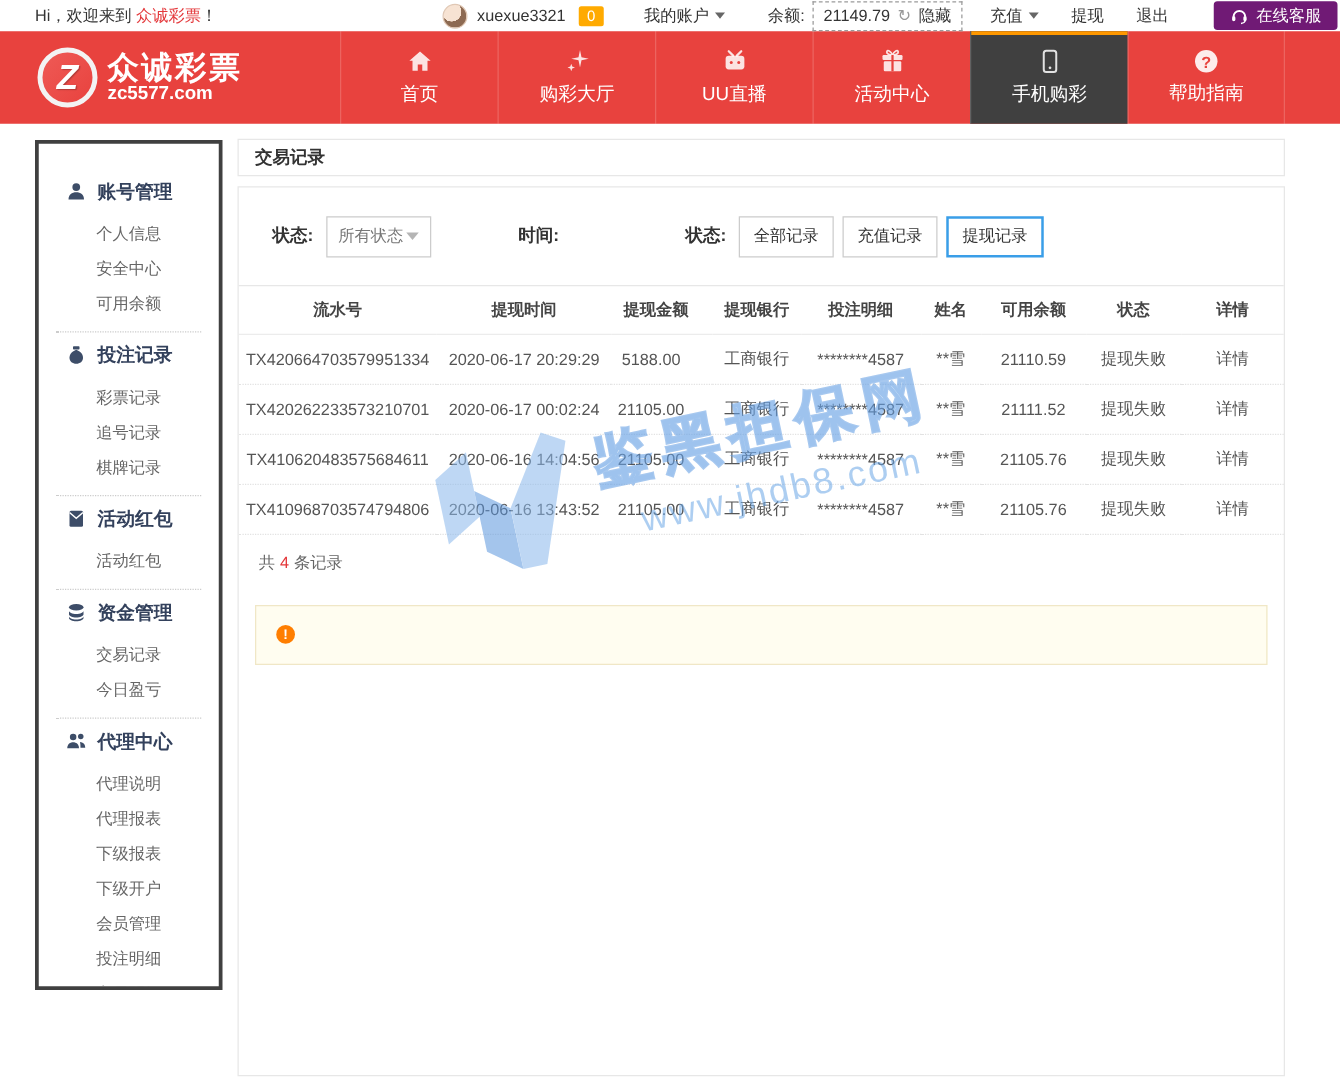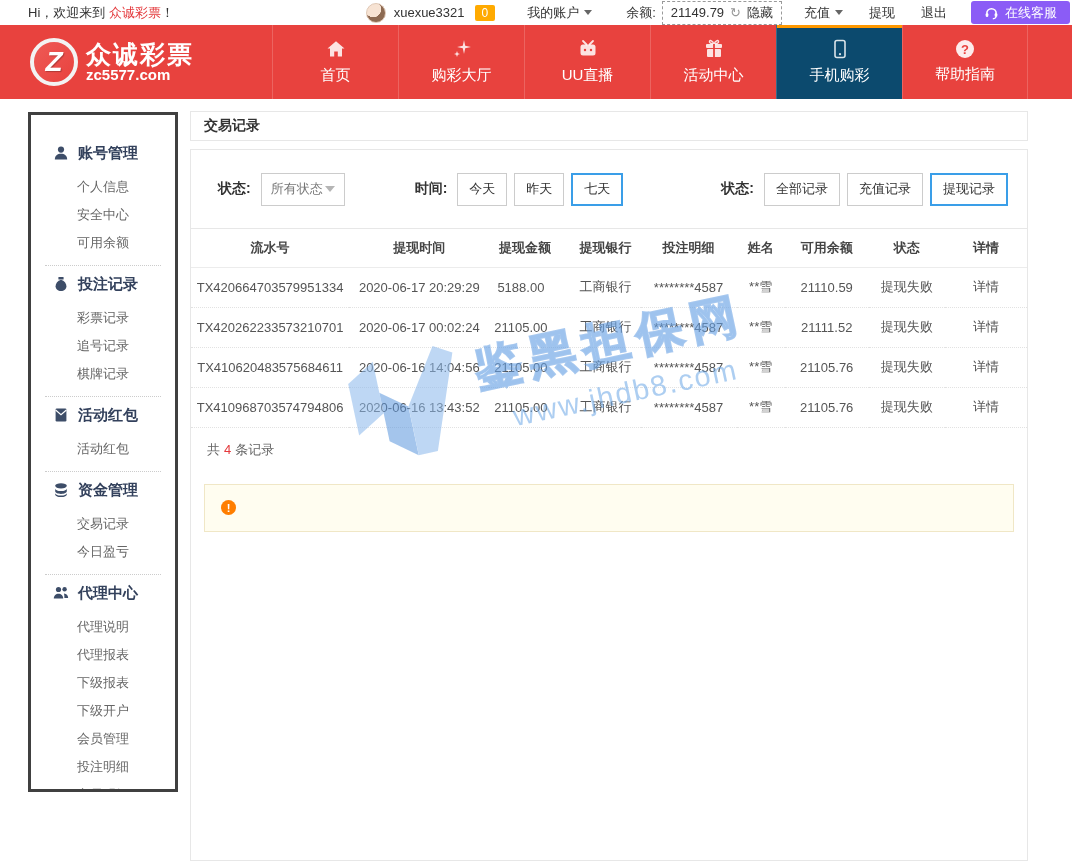--- a/index.html
+++ b/index.html
@@ -18,41 +18,41 @@
   .tb-badge { margin-left:10px; background:#ffaa00; color:#fff; font-size:12px;
     padding:1px 7px; border-radius:2px; }
   .tb-link { margin-left:32px; display:flex; align-items:center; gap:5px; cursor:pointer; }
   .caret-down { width:0; height:0; border-left:4px solid transparent;
     border-right:4px solid transparent; border-top:5px solid #666; display:inline-block; }
   .balance-label { margin-left:34px; }
   .balance-box { margin-left:6px; border:1px dashed #9a9a9a; padding:2px 8px;
     display:flex; align-items:center; gap:6px; }
   .refresh-ico { color:#999; font-size:13px; }
   .tb-plain { margin-left:26px; cursor:pointer; }
-  .service-btn { margin-left:24px; background:#8b5cf6; color:#fff; height:23px;
+  .service-btn { margin-left:36px; background:#701a75; color:#fff; height:23px;
     padding:0 13px; border-radius:3px; display:flex; align-items:center; gap:6px;
     font-size:13px; cursor:pointer; }
 
   
   .navbar { height:74px; background:#e8423e; display:flex; }
   .logo-area { width:272px; display:flex; align-items:center; padding-left:30px; }
   .logo-circle { width:48px; height:48px; border-radius:50%; border:4px solid #f3f3f3;
     display:flex; align-items:center; justify-content:center; flex:none;
     background:linear-gradient(135deg,#ef5a56, #e8423e); }
   .logo-circle span { color:#fff; font-size:28px; font-weight:bold; font-style:italic;
     text-shadow:1px 1px 1px rgba(0,0,0,.25); }
   .logo-text { margin-left:8px; color:#fff; line-height:1.05; }
   .logo-title { font-size:25px; font-weight:bold; letter-spacing:2px; }
   .logo-domain { font-size:15px; font-weight:bold; }
   .nav-items { display:flex; flex:1; }
   .nav-item { width:126px; height:74px; display:flex; flex-direction:column;
     align-items:center; justify-content:center; gap:7px; color:#fff; font-size:15px;
     border-left:1px solid rgba(255,255,255,.18); cursor:pointer; position:relative; }
   .nav-item:last-child { border-right:1px solid rgba(255,255,255,.18); }
-  .nav-item.active { background:#0c4a6e; box-shadow:inset 0 3px 0 #ff9800; }
+  .nav-item.active { background:#404040; box-shadow:inset 0 3px 0 #ff9800; }
   .nav-icon { width:20px; height:20px; display:flex; align-items:center; justify-content:center; }
   .nav-icon svg { width:20px; height:20px; }
   .nav-icon.help-circle { width:18px; height:18px; border-radius:50%;
     background:rgba(255,255,255,.9); color:#e8423e; font-weight:bold; font-size:13px;
     align-items:center; justify-content:center; display:flex; }
 
   
   .sidebar { position:absolute; left:28px; top:112px; width:150px; height:680px;
     border:3px solid #404040; background:#fff; padding-top:20px; overflow:hidden; }
   .sb-header { height:24px; display:flex; align-items:center; gap:9px;
@@ -319,21 +319,20 @@
   <div class="title-box">交易记录</div>
 
   <div class="container">
     <div class="filter-bar">
       <span class="filter-label">状态:</span>
       <div class="select-box">
         <span>所有状态</span>
         <span class="select-caret"></span>
       </div>
       <span class="filter-label gap-a">时间:</span>
-      <span id="time-buttons"><button class="fbtn">今天</button><button class="fbtn">昨天</button><button class="fbtn selected">七天</button></span>
       <span class="filter-label gap-b">状态:</span>
       <span id="type-buttons"><button class="fbtn">全部记录</button><button class="fbtn">充值记录</button><button class="fbtn selected">提现记录</button></span>
     </div>
 
     <table class="records">
       <colgroup>
         <col style="width:158px">
           <col style="width:140px">
           <col style="width:81px">
         <col style="width:70px">

